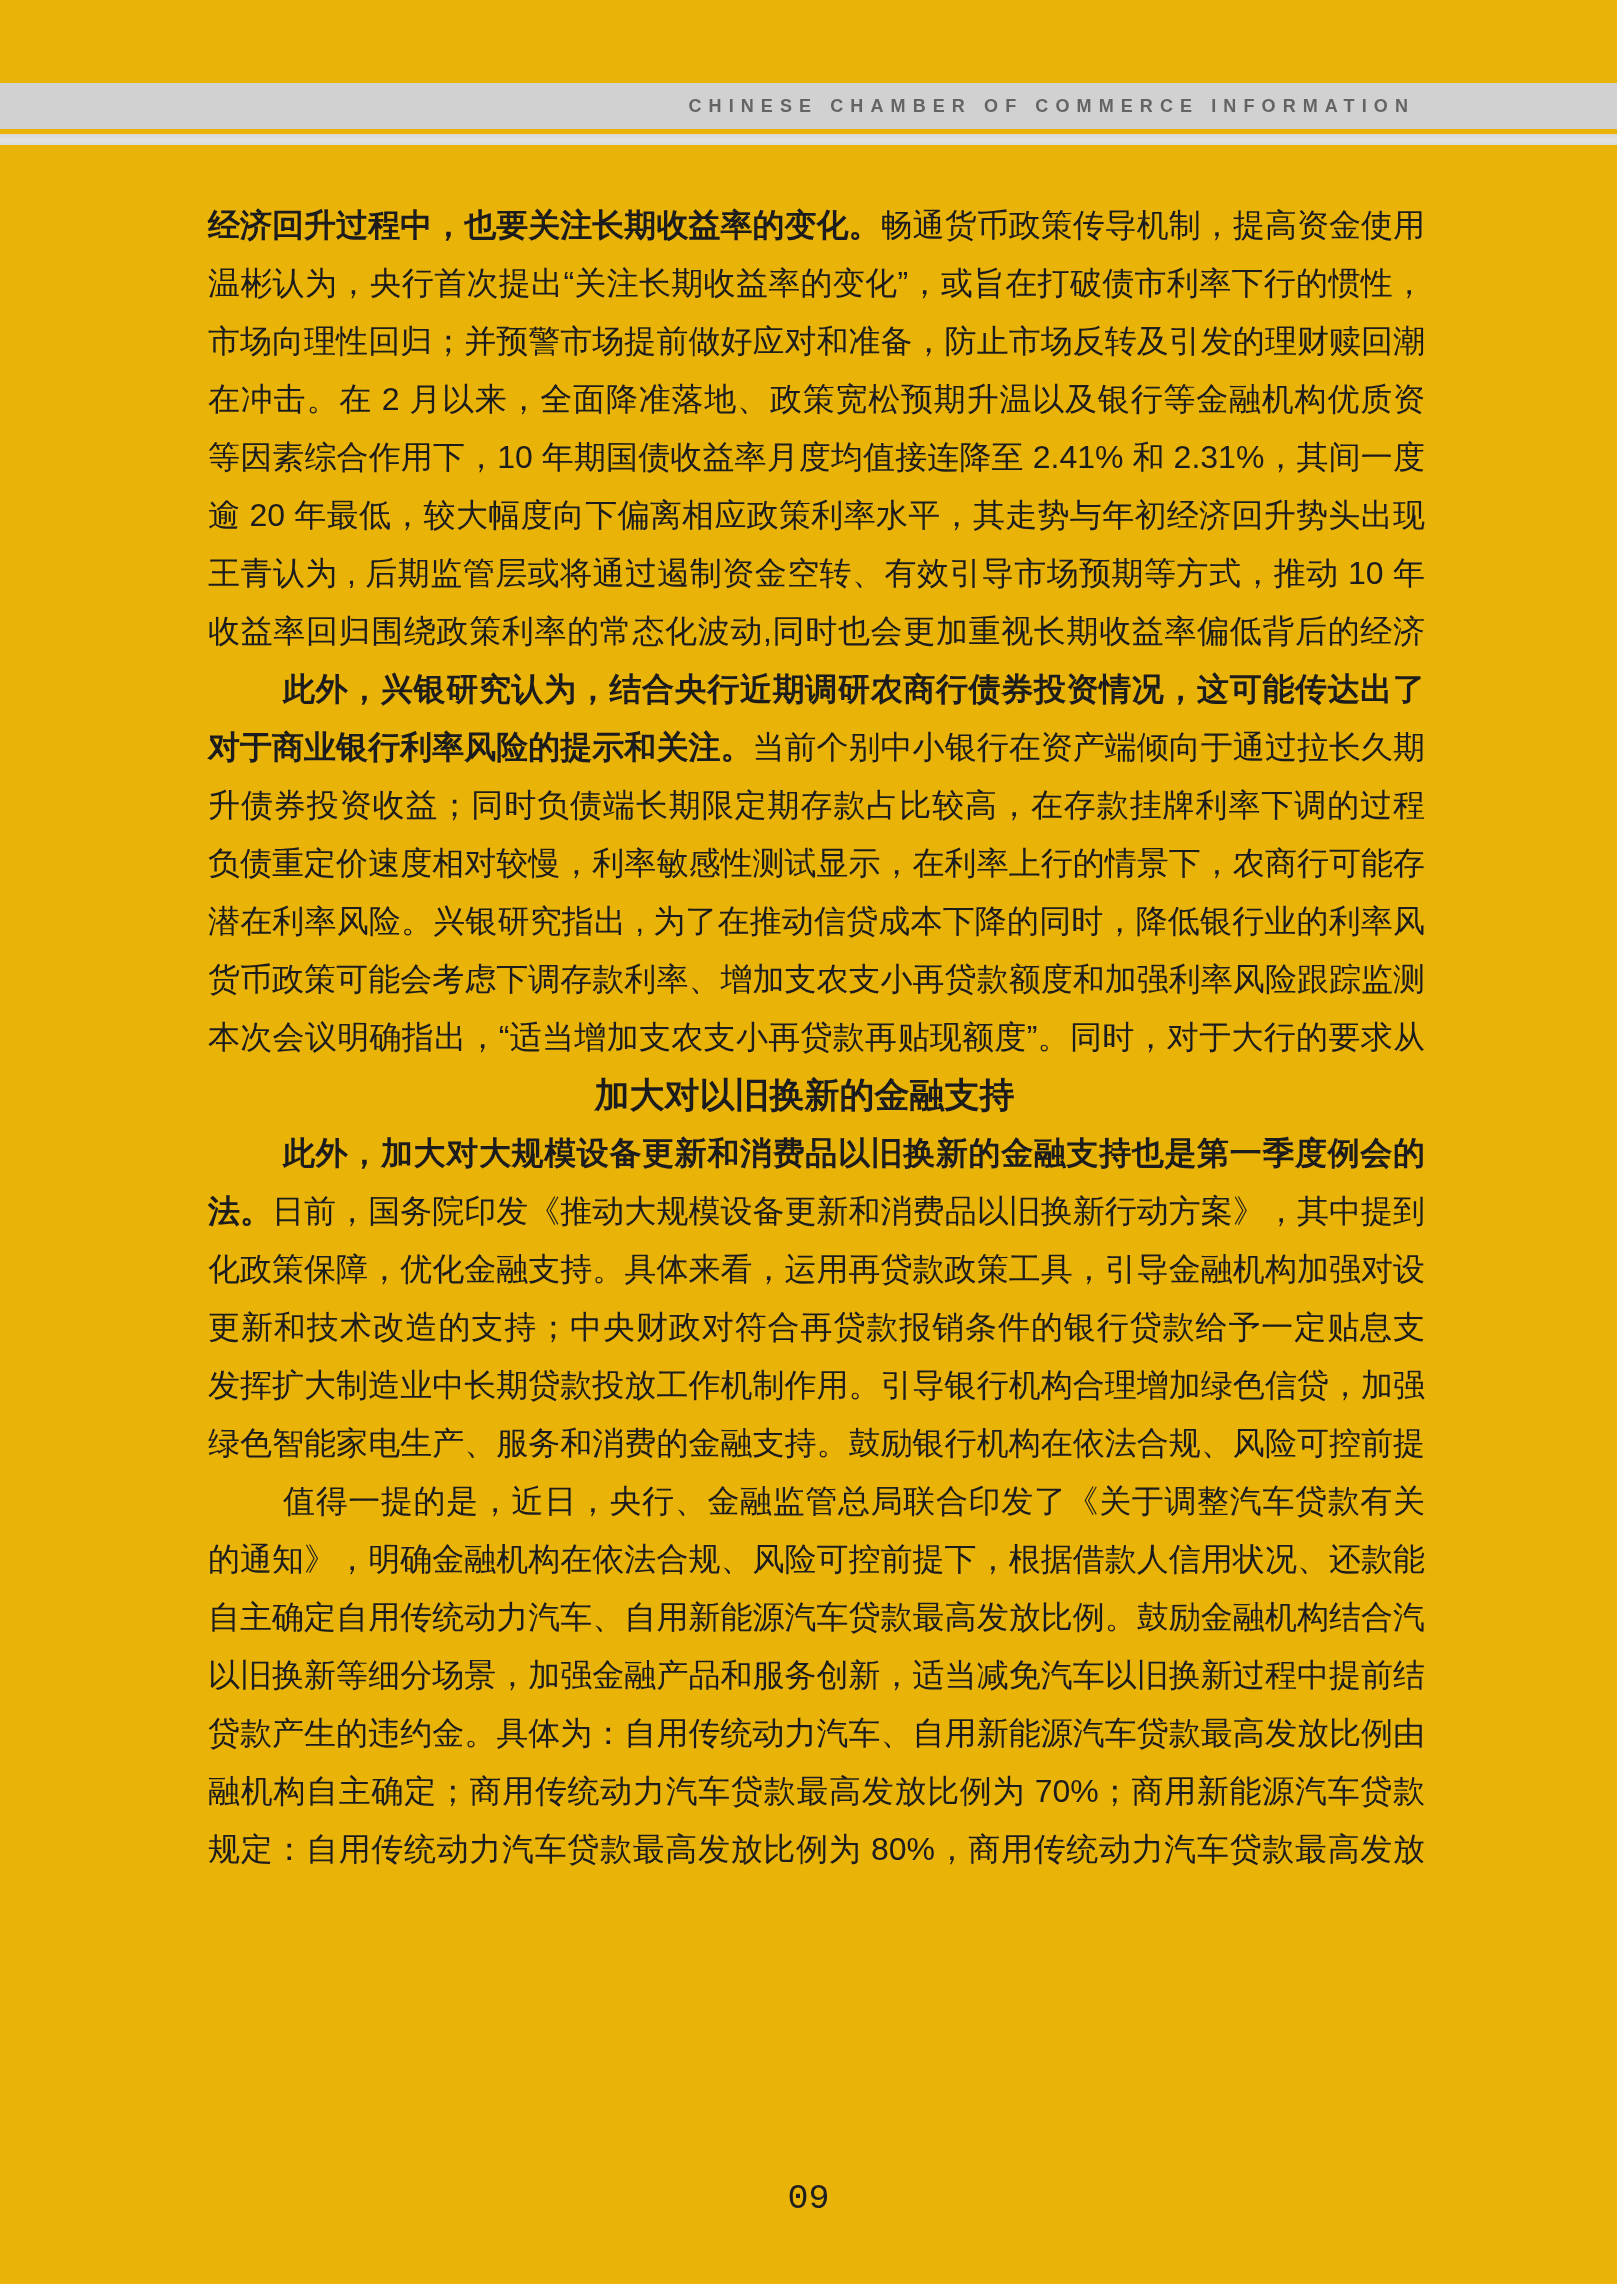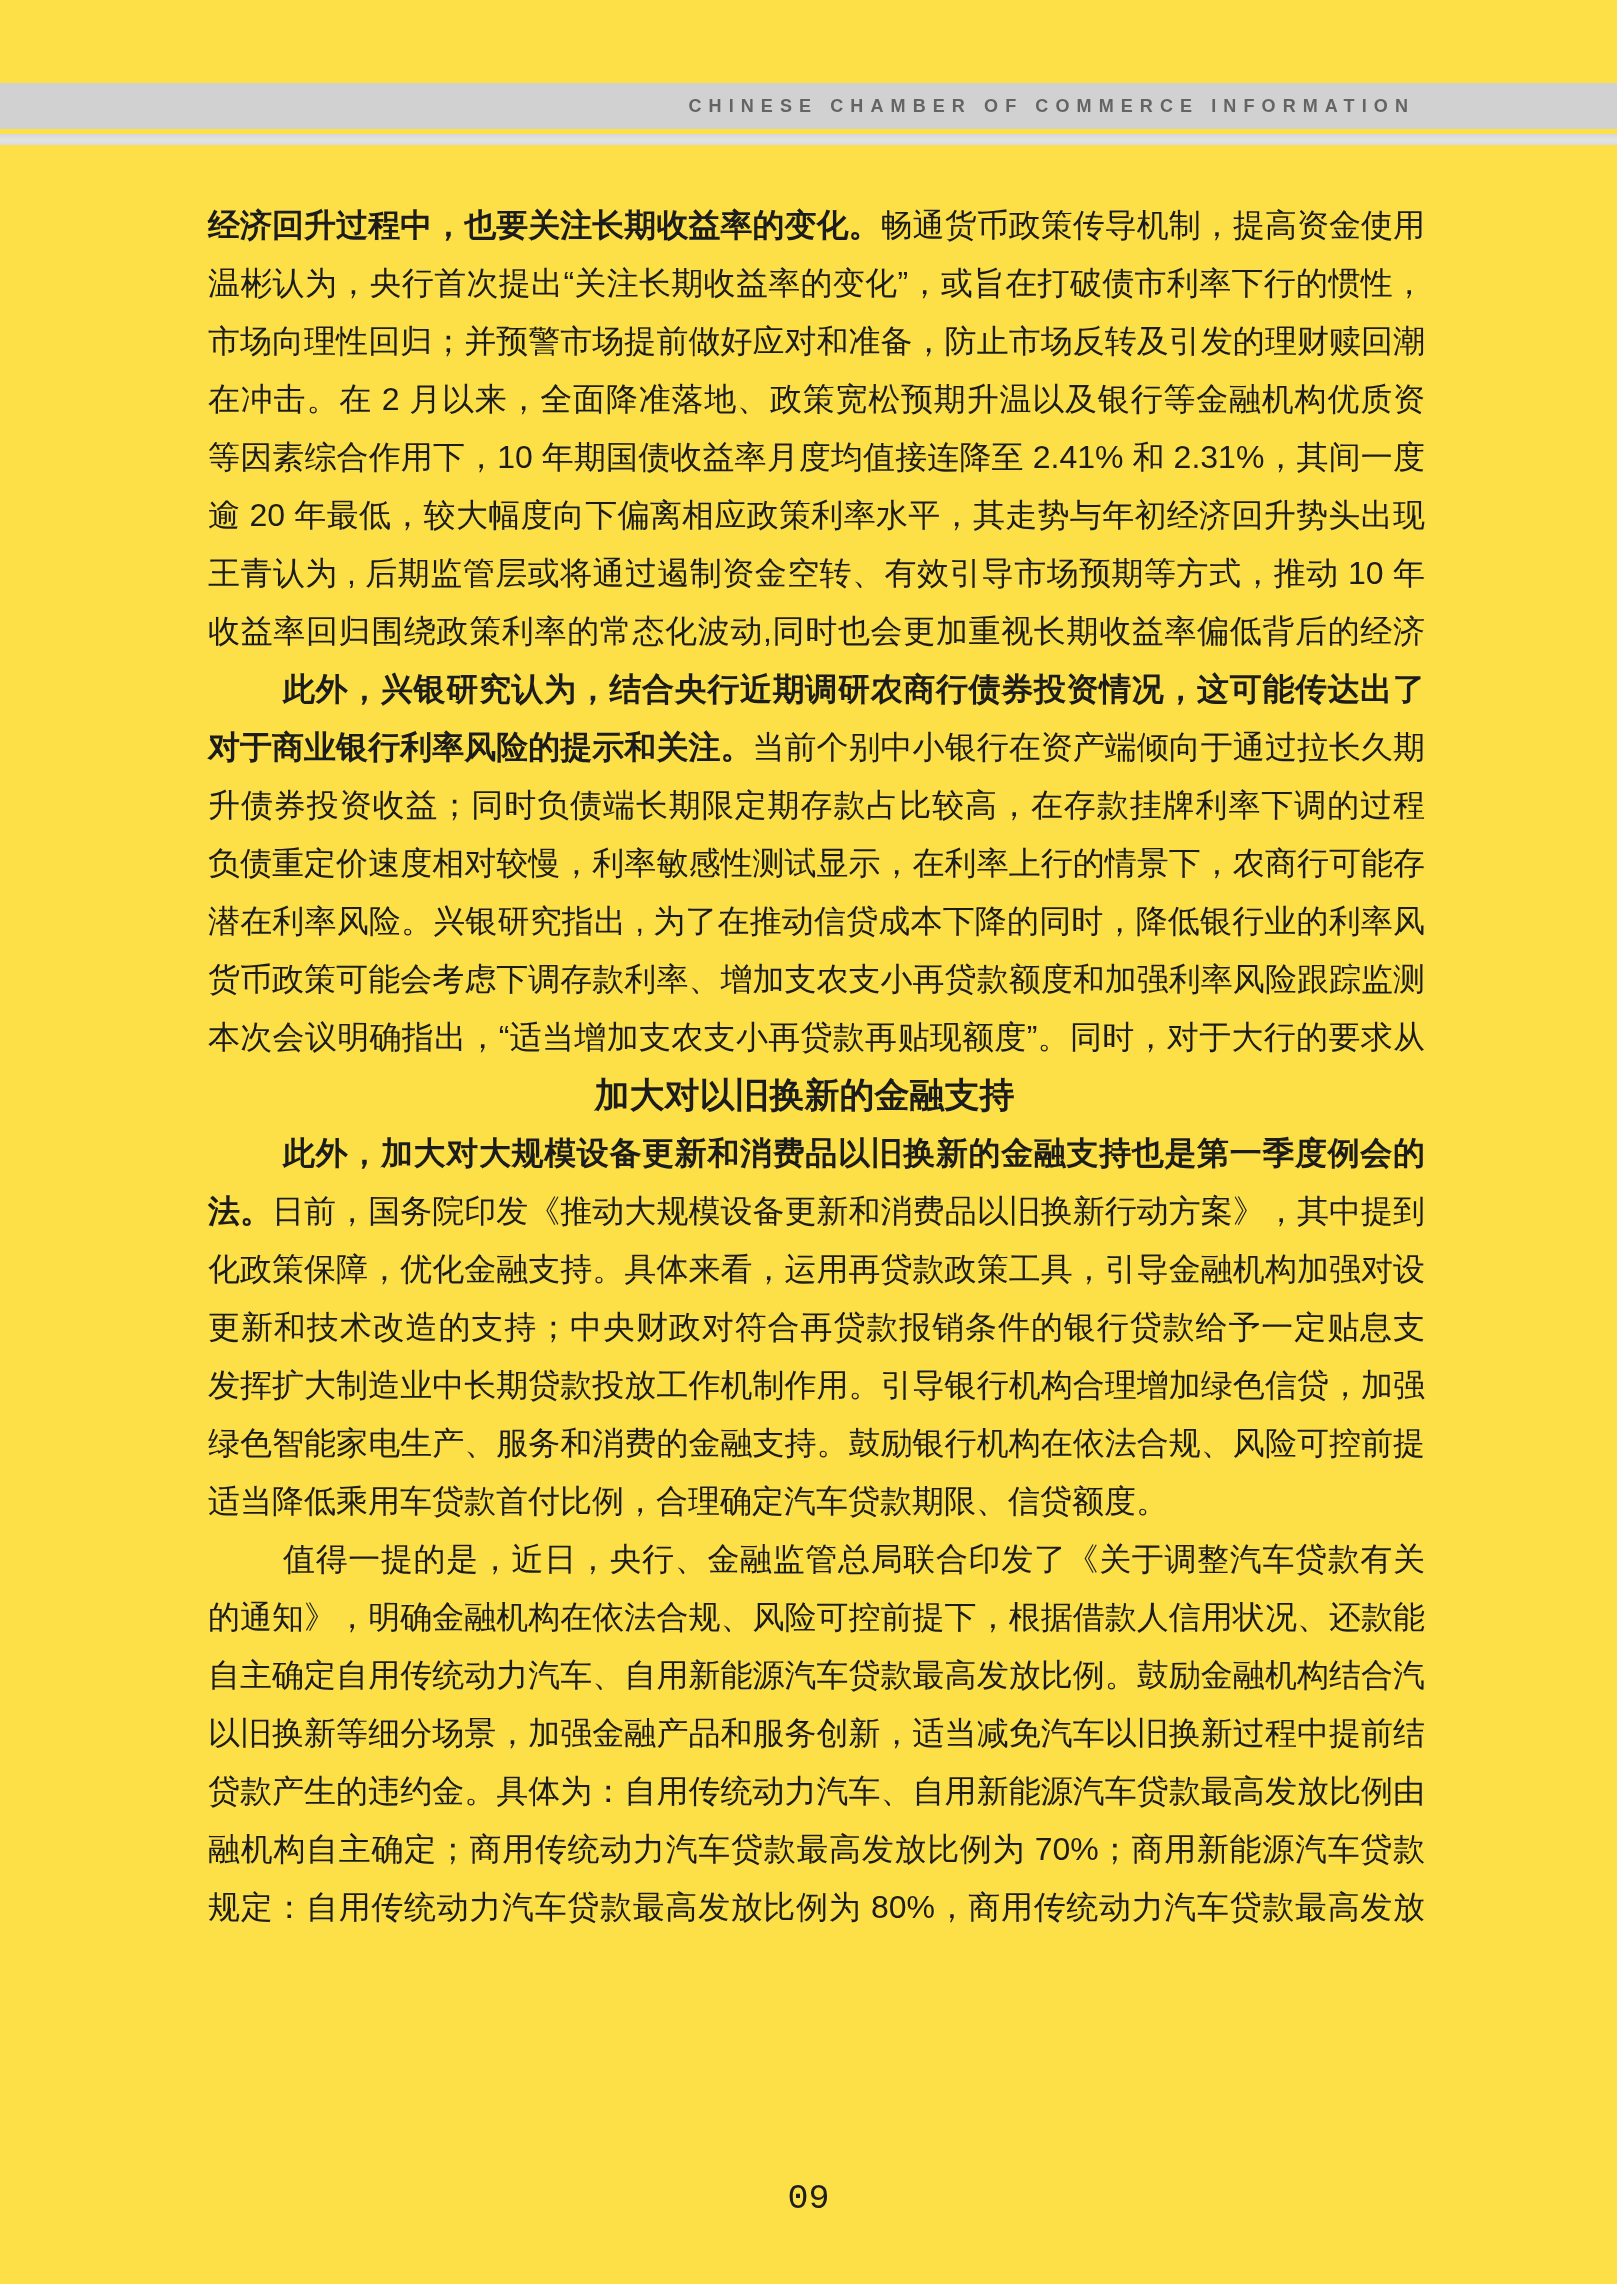--- a/index.html
+++ b/index.html
@@ -1,17 +1,17 @@
 <!DOCTYPE html>
 <html style="font-size:12px"><head>
 <meta charset="utf-8">
 <style>
   html,body { margin:0; padding:0; background:#ffffff; }
   .page {
-    position:relative; width:1617px; height:2284px; background:#fde047;
+    position:relative; width:1617px; height:2284px; background:#eab308;
     font-family:"Liberation Sans", sans-serif; overflow:hidden;
   }
   
   .band { position:absolute; left:0; top:83px; width:1617px; height:46px; background:#d1d1d1; }
   .band-title {
     position:absolute; right:202px; top:0; height:46px; line-height:46px;
     font-size:18px; font-weight:700; letter-spacing:7.1px; color:#646464; white-space:nowrap;
   }
   .substrip {
     position:absolute; left:0; top:134px; width:1617px; height:11.3px;
@@ -61,21 +61,20 @@
     <div class="ln"><b></b><span>本次会议明确指出，“适当增加支农支小再贷款再贴现额度”。同时，对于大行的要求从四季</span></div>
 
     <div class="ln hd">加大对以旧换新的金融支持</div>
 
     <div class="ln ind"><b>此外，加大对大规模设备更新和消费品以旧换新的金融支持也是第一季度例会的新提</b><span></span></div>
     <div class="ln"><b>法。</b><span>日前，国务院印发《推动大规模设备更新和消费品以旧换新行动方案》，其中提到要强</span></div>
     <div class="ln"><b></b><span>化政策保障，优化金融支持。具体来看，运用再贷款政策工具，引导金融机构加强对设备</span></div>
     <div class="ln"><b></b><span>更新和技术改造的支持；中央财政对符合再贷款报销条件的银行贷款给予一定贴息支持。</span></div>
     <div class="ln"><b></b><span>发挥扩大制造业中长期贷款投放工作机制作用。引导银行机构合理增加绿色信贷，加强对</span></div>
     <div class="ln"><b></b><span>绿色智能家电生产、服务和消费的金融支持。鼓励银行机构在依法合规、风险可控前提下，</span></div>
-    <div class="ln sh"><b></b><span>适当降低乘用车贷款首付比例，合理确定汽车贷款期限、信贷额度。</span></div>
     <div class="ln ind"><b></b><span>值得一提的是，近日，央行、金融监管总局联合印发了《关于调整汽车贷款有关政策</span></div>
     <div class="ln"><b></b><span>的通知》，明确金融机构在依法合规、风险可控前提下，根据借款人信用状况、还款能力等</span></div>
     <div class="ln"><b></b><span>自主确定自用传统动力汽车、自用新能源汽车贷款最高发放比例。鼓励金融机构结合汽车</span></div>
     <div class="ln"><b></b><span>以旧换新等细分场景，加强金融产品和服务创新，适当减免汽车以旧换新过程中提前结清</span></div>
     <div class="ln"><b></b><span>贷款产生的违约金。具体为：自用传统动力汽车、自用新能源汽车贷款最高发放比例由金</span></div>
     <div class="ln"><b></b><span>融机构自主确定；商用传统动力汽车贷款最高发放比例为 70%；商用新能源汽车贷款最高</span></div>
     <div class="ln"><b></b><span>规定：自用传统动力汽车贷款最高发放比例为 80%，商用传统动力汽车贷款最高发放比例</span></div>
   </div>
 
   <div class="pageno">09</div>

